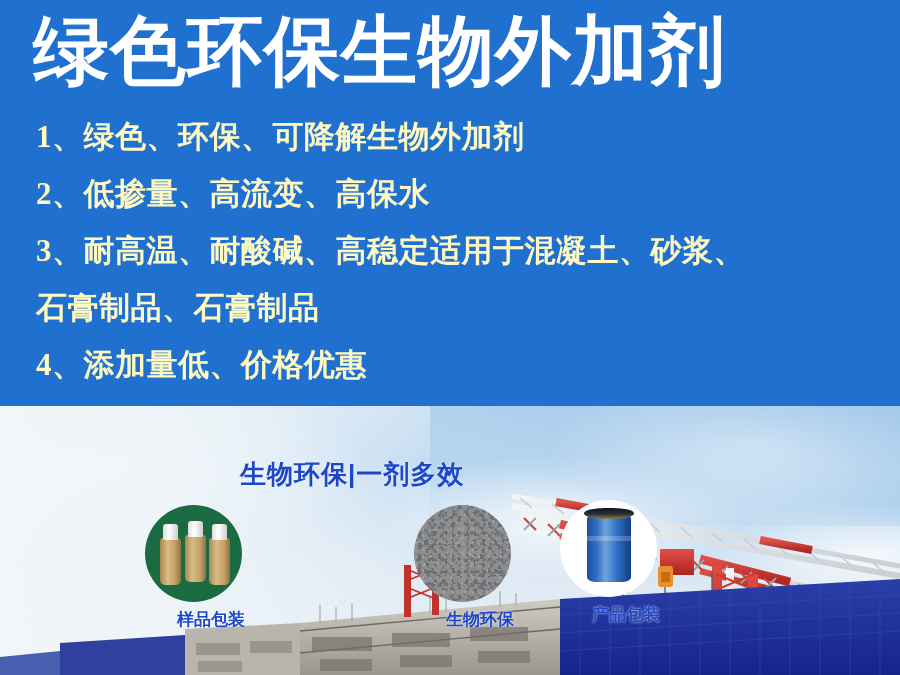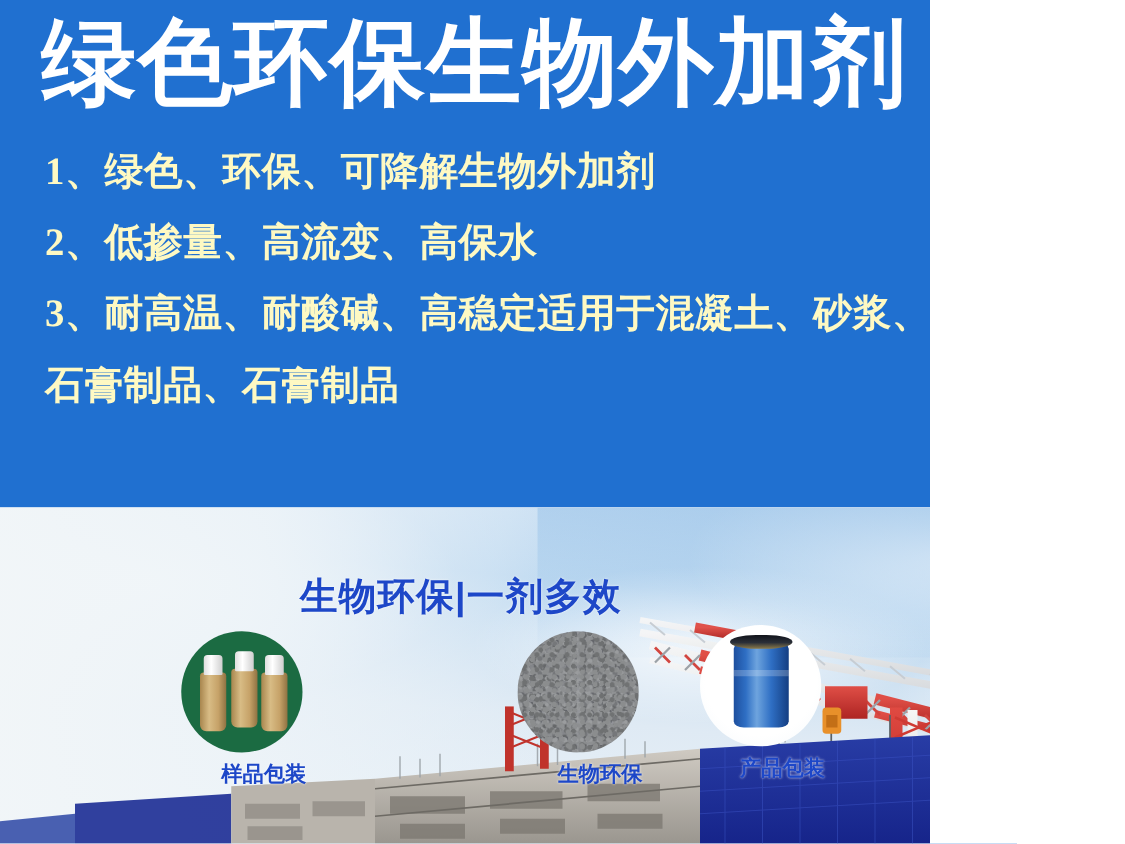--- a/index.html
+++ b/index.html
@@ -3,21 +3,21 @@
 <meta charset="utf-8">
 <style>
   * { margin:0; padding:0; box-sizing:border-box; }
   html,body { width:900px; height:675px; overflow:hidden; }
   body {
     font-family:"Liberation Sans", sans-serif;
     background:#ffffff;
     position:relative;
   }
 
-  .poster { position:relative; width:744px; height:675px; overflow:hidden; }
+  .poster { position:relative; width:900px; height:675px; overflow:hidden; }
 
   
   .blue-panel {
     position:absolute; left:0; top:0; width:900px; height:406px;
     background:#2070d0;
     overflow:hidden;
   }
   .headline {
     position:absolute; left:33px; top:8px;
     font-family:"Liberation Sans", sans-serif;
@@ -69,21 +69,21 @@
 
   
   .site {
     position:absolute; left:0; bottom:0; width:900px; height:110px;
   }
 
   
   .photo-slogan {
     position:absolute; left:240px; top:457px;
     font-family:"Liberation Sans", sans-serif;
-    font-size:30px; font-weight:bold;
+    font-size:26px; font-weight:bold;
     color:#1d47c8;
     letter-spacing:1px;
     white-space:nowrap;
     text-shadow:0 0 2px rgba(255,255,255,.8);
   }
 
   
   .circles { position:absolute; left:0; top:0; width:900px; height:269px; }
   .circle-item { position:absolute; width:104px; text-align:center; }
   .circle {
@@ -168,20 +168,21 @@
 
   <div class="blue-panel">
 
     <div class="headline">绿色环保生物外加剂</div>
 
     <div class="feature-list">
       <div class="feature-line">1、绿色、环保、可降解生物外加剂</div>
       <div class="feature-line">2、低掺量、高流变、高保水</div>
       <div class="feature-line">3、耐高温、耐酸碱、高稳定适用于混凝土、砂浆、</div>
       <div class="feature-line">石膏制品、石膏制品</div>
+      <div class="feature-line">4、添加量低、价格优惠</div>
     </div>
 
   </div>
 
   <div class="photo">
 
     <div class="sky"></div>
     <div class="sky-blue-patch"></div>
     <div class="sky-left-haze"></div>
 

